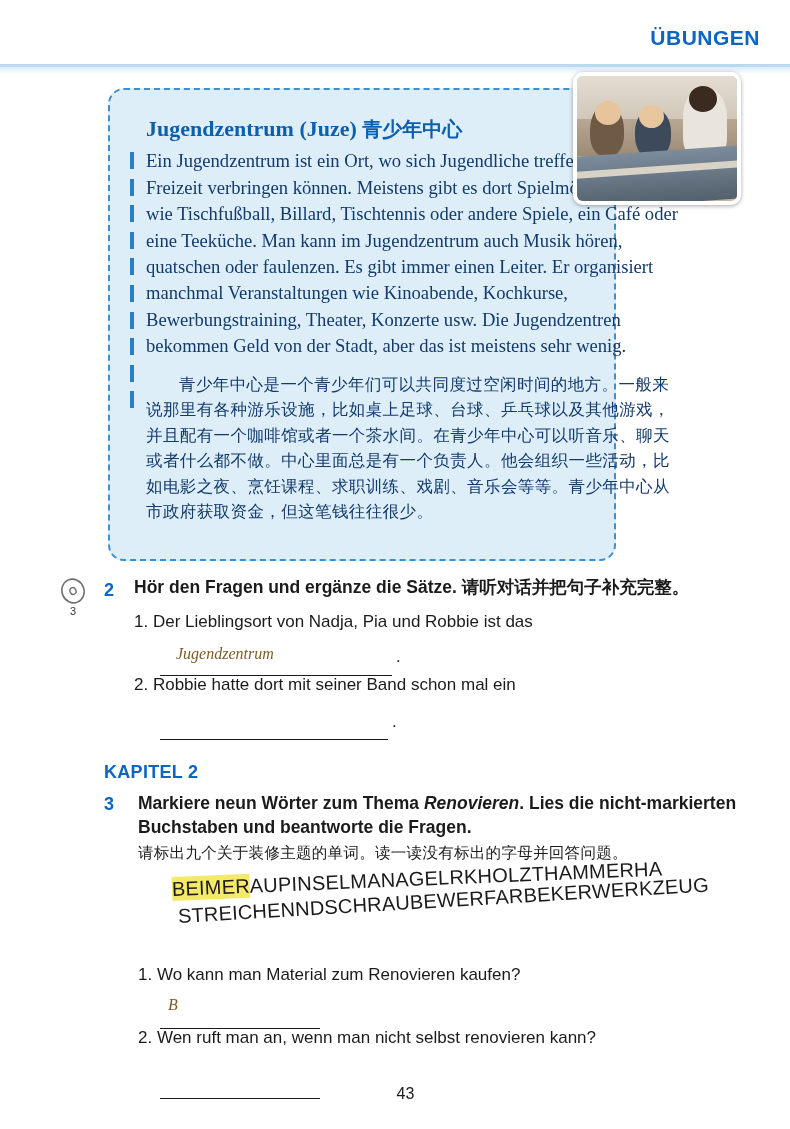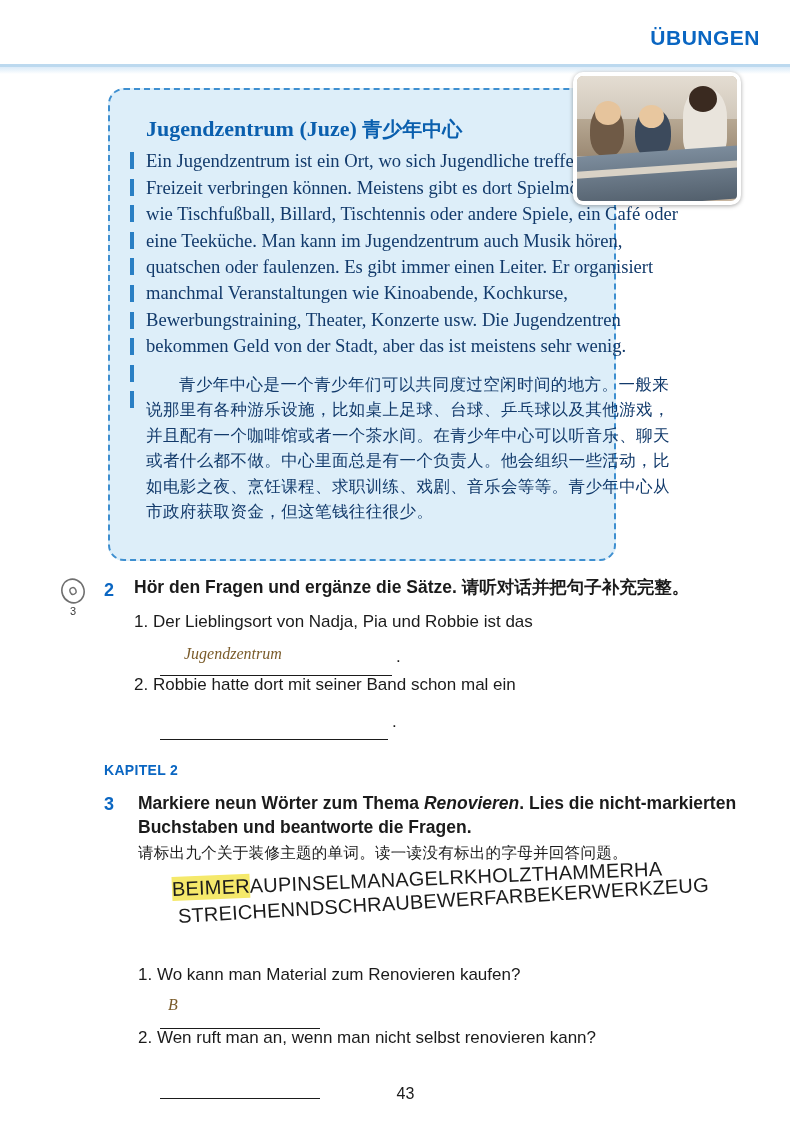--- a/index.html
+++ b/index.html
@@ -199,21 +199,21 @@
     position: absolute;
   }
   .blank-row { margin: 6px 0 8px 26px; position: relative; height: 22px; }
 
   
   .kapitel {
     position: absolute;
     left: 104px;
     top: 762px;
     color: #0a66c2;
-    font-size: 14px;
+    font-size: 18px;
     font-weight: bold;
     letter-spacing: 0.3px;
   }
 
   
   .ex3 {
     position: absolute;
     left: 104px;
     top: 792px;
     width: 640px;
@@ -351,21 +351,21 @@
   </div>
 
   <div class="ex-items">
 
     <div class="item">
       <span>1.</span>
       <span>Der Lieblingsort von Nadja, Pia und Robbie ist das</span>
     </div>
     <div class="blank-row">
       <span class="blank-line" style="width:232px; position:absolute; left:0; top:19px;"></span>
-      <span class="answer-hand" style="left:24px; top:0;">Jugendzentrum</span>
+      <span class="answer-hand" style="left:16px; top:0;">Jugendzentrum</span>
       <span style="position:absolute; left:236px; top:2px;">.</span>
     </div>
 
     <div class="item">
       <span>2.</span>
       <span>Robbie hatte dort mit seiner Band schon mal ein</span>
     </div>
     <div class="blank-row" style="height:26px;">
       <span class="blank-line" style="width:228px; position:absolute; left:0; top:20px;"></span>
       <span style="position:absolute; left:232px; top:4px;">.</span>

